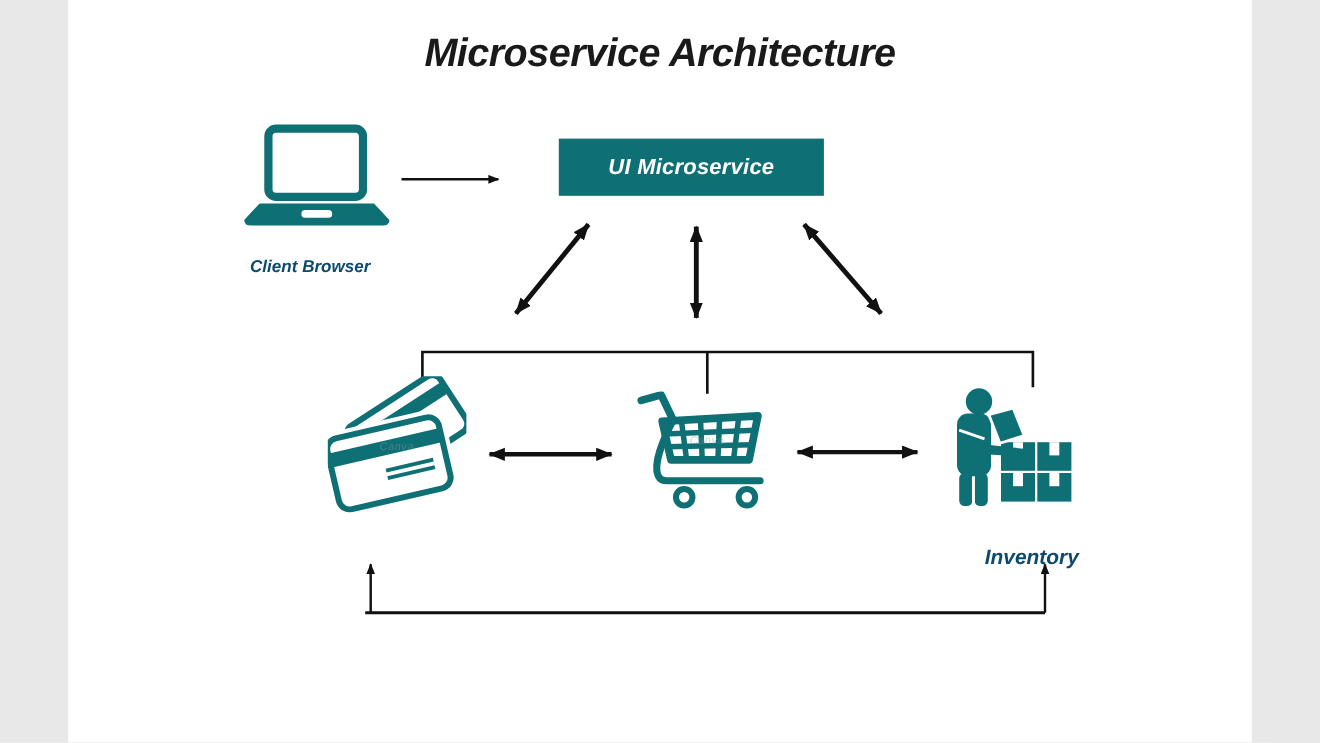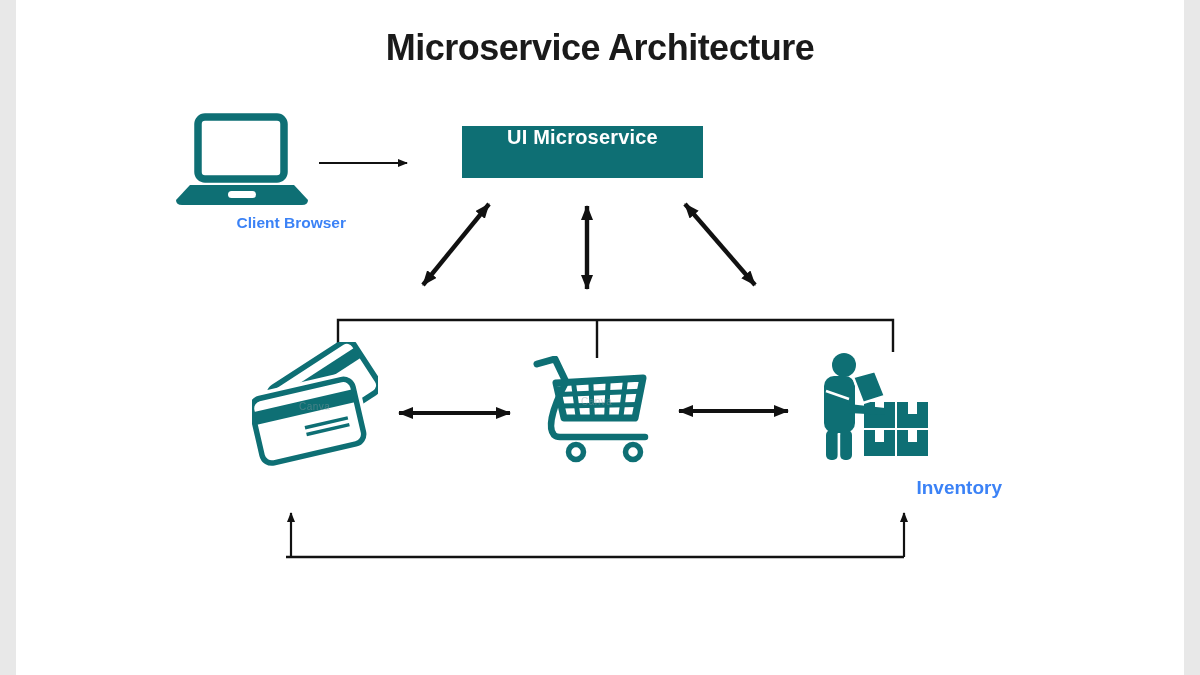--- a/index.html
+++ b/index.html
@@ -3,43 +3,43 @@
 <meta charset="utf-8">
 <style>
   :root{
     --teal:#0e6f74;
     --line:#111111;
     --background:#ffffff;
     --box-text:#ffffff;
   }
   html,body{margin:0;padding:0;background:#e8e8e8;}
   .stage{
-    position:relative;width:1168px;height:675px;background:var(--background);
-    overflow:hidden;font-family:"Liberation Sans", sans-serif;margin:0 auto;
+    position:relative;width:1076px;height:675px;background:var(--background);
+    overflow:hidden;font-family:"Liberation Sans", sans-serif;margin:0 auto;font-style:italic;
   }
   .title{
     position:absolute;top:27px;left:0;right:0;text-align:center;
     font-size:36px;font-weight:700;color:#1a1a1a;letter-spacing:-0.5px;
   }
   .connectors{position:absolute;left:0;top:0;width:1200px;height:675px;}
   .k-stroke{stroke:var(--line);}
   .k-fill{fill:var(--line);}
   .t-fill{fill:var(--teal);}
   .t-stroke{stroke:var(--teal);}
   .w-fill{fill:#ffffff;}
   .w-stroke{stroke:#ffffff;}
   .icon{position:absolute;}
   .uibox{
     position:absolute;left:446px;top:126px;width:241px;height:52px;
-    background:var(--teal);display:flex;justify-content:center;
+    background:var(--teal);display:flex;align-items:center;justify-content:center;
     color:var(--box-text);font-size:20px;font-weight:700;letter-spacing:0.2px;
   }
   .node-label{
-    position:absolute;width:220px;text-align:right;
-    font-weight:700;font-size:19px;color:#3b82f6;
+    position:absolute;width:220px;text-align:center;
+    font-weight:700;font-size:19px;color:#0c4a6e;margin-top:20px;
   }
   .client-label{left:110px;top:214px;font-size:15.5px;}
   .payment-label{left:164px;top:477px;}
   .cart-label{left:486px;top:477px;}
   .inventory-label{left:766px;top:477px;}
   .watermark{
     position:absolute;font-size:10px;color:#8c9aa0;opacity:0.45;
     pointer-events:none;letter-spacing:0.5px;
   }
   .wm-payment{left:283px;top:401px;}

